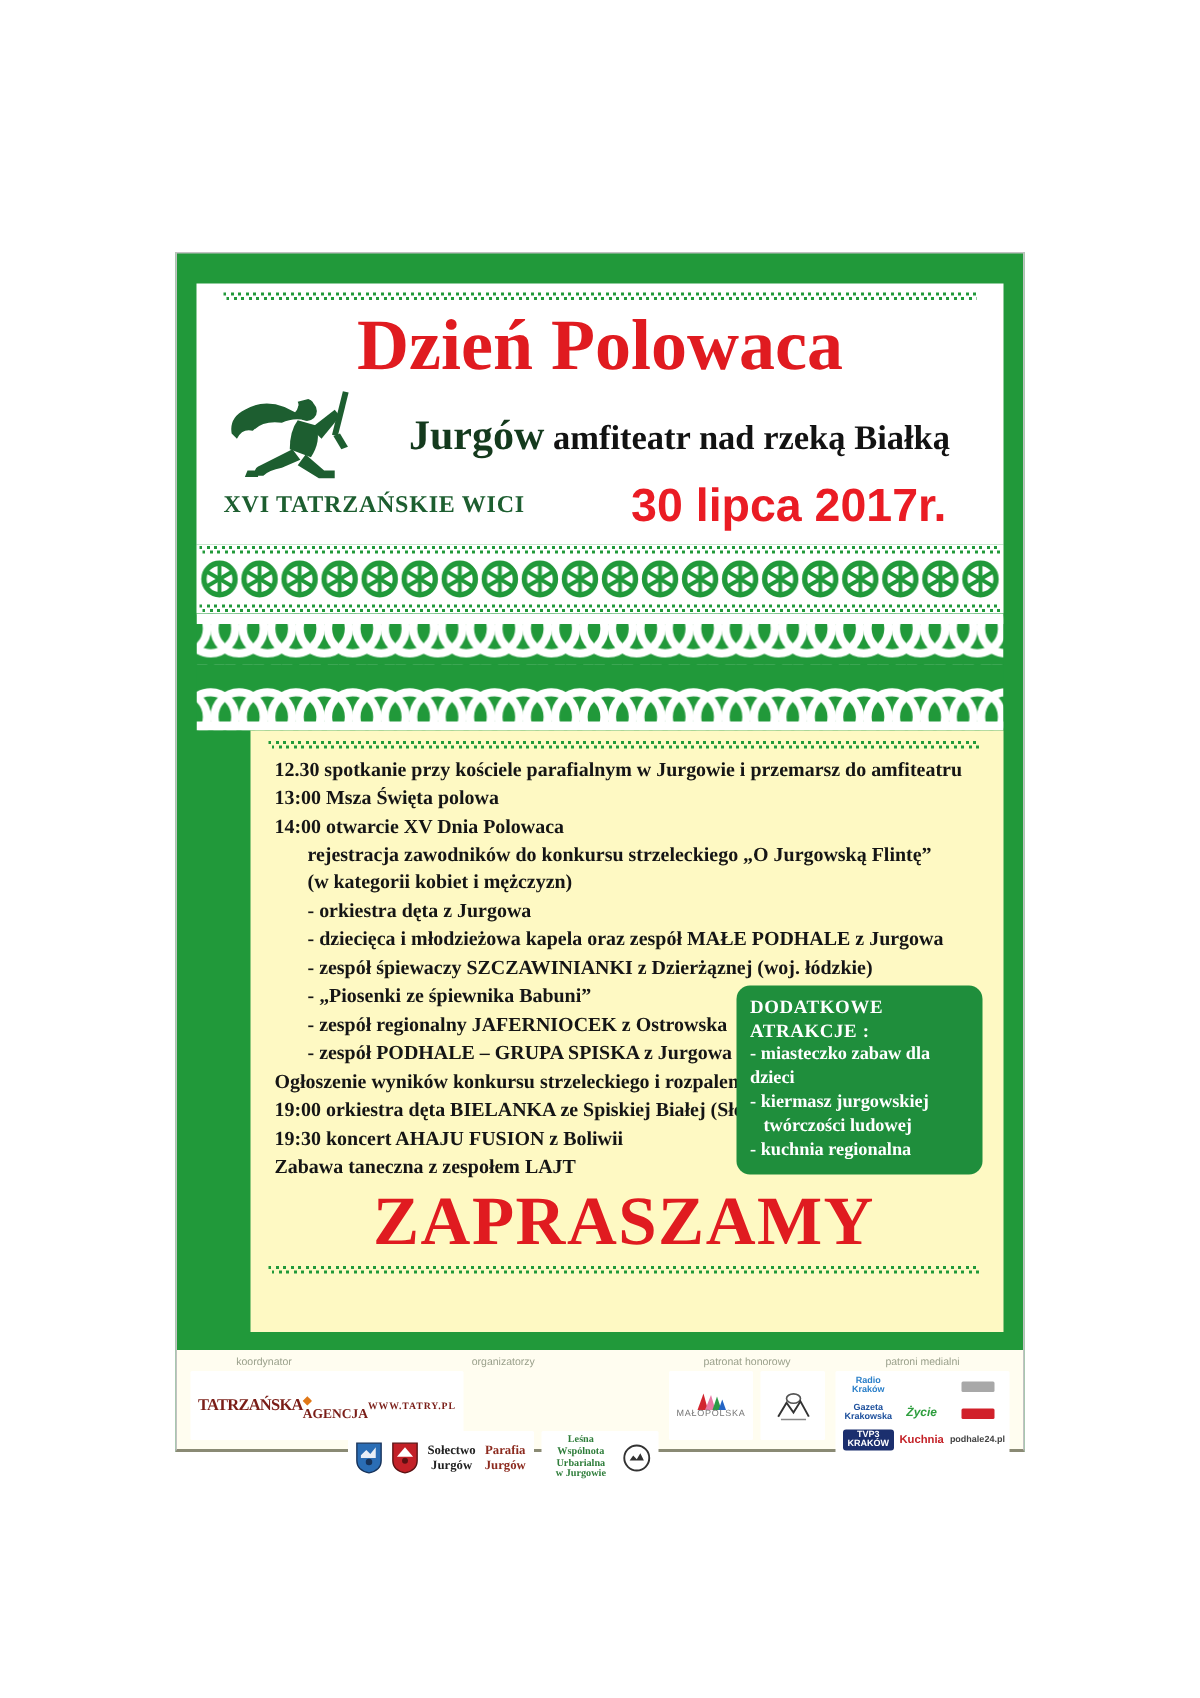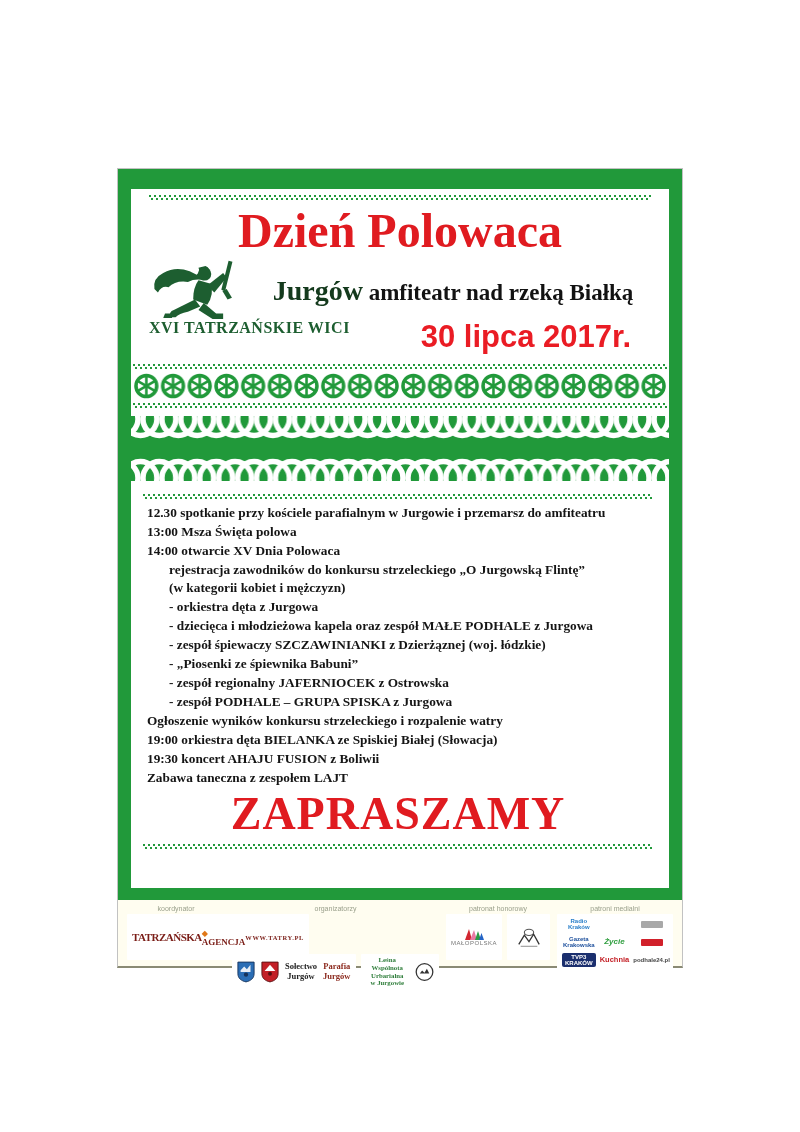--- a/index.html
+++ b/index.html
@@ -16,33 +16,33 @@
       background-size:100% 2px,100% 2px;background-position:0 1px,2px 4px;background-repeat:no-repeat;}
   
   .header{background:#fff;padding:5px 18px 2px;}
   .title{margin:4px 0 0;text-align:center;color:#e01b20;font-size:48px;font-weight:bold;
          letter-spacing:0px;line-height:1.08;}
   .mid{display:flex;align-items:flex-start;margin-top:2px;}
   .hunter{width:106px;height:74px;flex:none;}
   .venue{flex:1;text-align:center;padding-top:16px;color:#111;}
   .venue .big{font-size:28px;font-weight:bold;color:#143a1d;}
   .venue .rest{font-size:23px;font-weight:bold;color:#121212;}
-  .row2{display:flex;justify-content:space-between;align-items:flex-start;margin-top:-14px;padding:0 6px 6px 0;}
+  .row2{display:flex;justify-content:space-between;align-items:center;margin-top:-14px;padding:0 6px 6px 0;}
   .edition{color:#1d5e30;font-weight:bold;font-size:16px;letter-spacing:.5px;white-space:nowrap;}
   .date{color:#ea1c24;font-family:"Liberation Sans","DejaVu Sans",sans-serif;
         font-weight:bold;font-size:31px;white-space:nowrap;margin-right:14px;}
   
   .decor-white{background:#fff;padding:0 2px;}
   .wheels{display:block;margin:2px 0;}
   
   .lace-band{background:#21993a;}
   .lace{display:block;}
   .lace-gap{height:13px;background:#21993a;}
   
-  .content{background:#ffffff;flex:1;position:relative;padding:6px 20px 0 16px;min-height:0;}
+  .content{background:#fef9c3;flex:1;position:relative;padding:6px 20px 0 16px;min-height:0;margin-left:36px;}
   .sched-line{font-size:13.3px;font-weight:bold;color:#151515;line-height:18.9px;white-space:nowrap;}
   .ind1{padding-left:22px;}
   .attractions{position:absolute;right:14px;top:170px;width:164px;background:#1f8e3c;
                border-radius:9px;color:#fff;padding:7px 9px 8px;box-sizing:border-box;}
   .attractions .atitle{font-size:12.6px;font-weight:bold;letter-spacing:.4px;line-height:1.25;}
   .attractions .aitem{font-size:12.2px;font-weight:bold;line-height:1.3;}
   .attractions .cont{padding-left:9px;}
   .closing{text-align:center;color:#e01b20;font-size:46px;font-weight:bold;letter-spacing:1px;
            line-height:1.1;margin-top:2px;}
   .content .dots{margin-top:5px;}
@@ -178,20 +178,27 @@
         <div class="sched-line ind1">- dziecięca i młodzieżowa kapela oraz zespół MAŁE PODHALE z Jurgowa</div>
         <div class="sched-line ind1">- zespół śpiewaczy SZCZAWINIANKI z Dzierżąznej (woj. łódzkie)</div>
         <div class="sched-line ind1">- „Piosenki ze śpiewnika Babuni”</div>
         <div class="sched-line ind1">- zespół regionalny JAFERNIOCEK z Ostrowska</div>
         <div class="sched-line ind1">- zespół PODHALE – GRUPA SPISKA z Jurgowa</div>
         <div class="sched-line">Ogłoszenie wyników konkursu strzeleckiego i rozpalenie watry</div>
         <div class="sched-line">19:00 orkiestra dęta BIELANKA ze Spiskiej Białej (Słowacja)</div>
         <div class="sched-line">19:30 koncert AHAJU FUSION z Boliwii</div>
         <div class="sched-line">Zabawa taneczna z zespołem LAJT</div>
 
+        <div class="attractions">
+          <div class="atitle">DODATKOWE ATRAKCJE :</div>
+          <div class="aitem">- miasteczko zabaw dla dzieci</div>
+          <div class="aitem">- kiermasz jurgowskiej</div>
+          <div class="aitem cont">twórczości ludowej</div>
+          <div class="aitem">- kuchnia regionalna</div>
+        </div>
 
         <div class="closing">ZAPRASZAMY</div>
         <div class="dots" style="margin:3px -4px 0;"></div>
       </div>
     </div>
 
     <div class="strip">
 
       <div class="sec" style="width:98px;">
         <div class="sec-label">koordynator</div>

